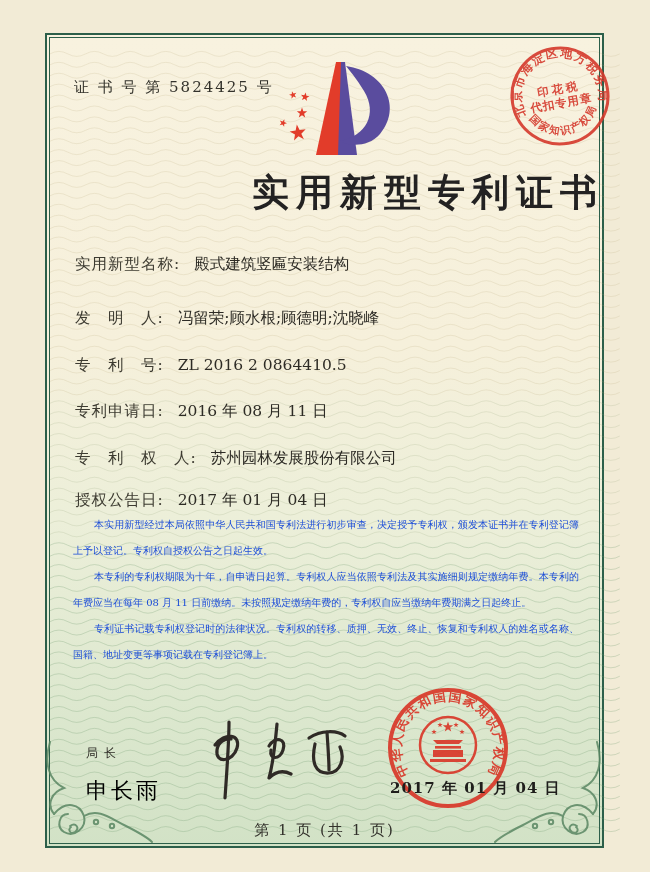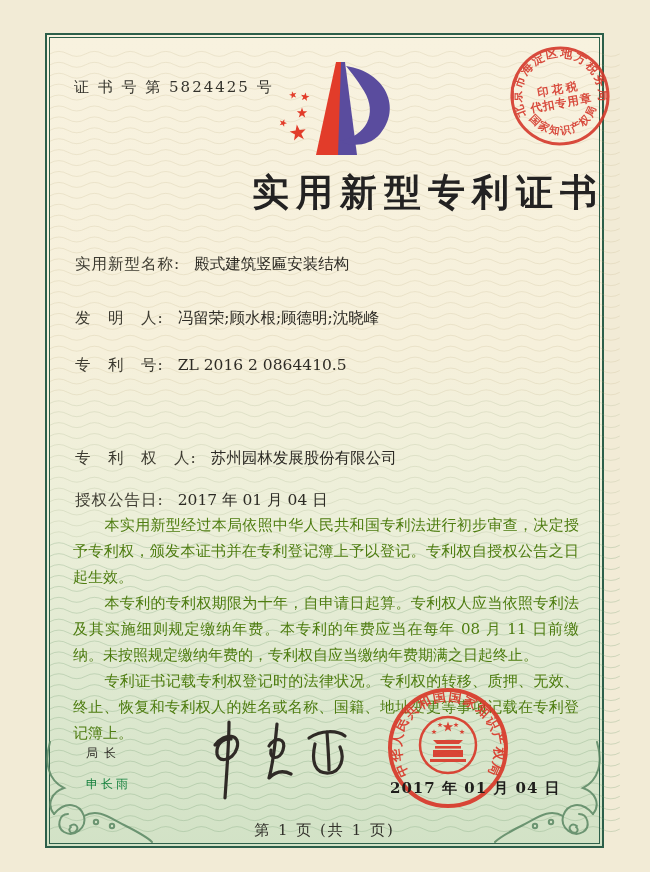--- a/index.html
+++ b/index.html
@@ -11,25 +11,25 @@
          z-index:1;}
   .frame::after{content:"";position:absolute;inset:2px;border:1px solid #2c5f4a;pointer-events:none;}
   .waves{position:absolute;inset:3px;width:calc(100% - 6px);height:calc(100% - 6px);}
   .abs{position:absolute;z-index:3;}
   .cert-no{left:74px;top:78px;font-size:15px;letter-spacing:2px;color:#33322b;}
   .title{left:45px;top:168px;width:559px;text-align:right;font-size:37px;font-weight:700;
          letter-spacing:7px;color:#232222;}
   .field{left:75px;font-size:15.5px;color:#3d3b31;white-space:nowrap;}
   .flabel{letter-spacing:1px;}
   .fvalue{margin-left:9px;color:#2d2b25;}
-  .body{left:73px;top:512px;width:506px;font-size:15px;line-height:26px;color:#4d7c0f;
+  .body{left:73px;top:512px;width:506px;font-size:10px;line-height:26px;color:#1d4ed8;
         text-align:justify;}
   .body p{margin:0;text-indent:2.1em;}
   .signer-role{left:86px;top:745px;font-size:12px;letter-spacing:6px;color:#2e2c26;}
-  .signer-name{left:86px;top:776px;font-size:12px;letter-spacing:3px;color:#15803d;}
+  .signer-name{left:86px;top:776px;font-size:22px;letter-spacing:3px;color:#000000;}
   .seal-date{left:390px;top:779px;font-size:15px;font-weight:700;letter-spacing:1px;color:#1f1e1c;z-index:5;}
   .footer{left:45px;top:821px;width:559px;text-align:center;font-size:15px;letter-spacing:2px;color:#32312b;}
   svg{overflow:visible;}
   .seal-text{font-family:"DejaVu Serif","Liberation Serif",serif;font-weight:700;}
 </style>
 </head>
 <body>
 
 <div class="page">
 
@@ -150,20 +150,24 @@
     <span class="fvalue">殿式建筑竖匾安装结构</span>
   </div>
   <div class="abs field" style="top:308px;">
     <span class="flabel">发　明　人:</span>
     <span class="fvalue">冯留荣;顾水根;顾德明;沈晓峰</span>
   </div>
   <div class="abs field" style="top:355px;">
     <span class="flabel">专　利　号:</span>
     <span class="fvalue">ZL 2016 2 0864410.5</span>
   </div>
+  <div class="abs field" style="top:401px;">
+    <span class="flabel">专利申请日:</span>
+    <span class="fvalue">2016 年 08 月 11 日</span>
+  </div>
   <div class="abs field" style="top:448px;">
     <span class="flabel">专　利　权　人:</span>
     <span class="fvalue">苏州园林发展股份有限公司</span>
   </div>
   <div class="abs field" style="top:490px;">
     <span class="flabel">授权公告日:</span>
     <span class="fvalue">2017 年 01 月 04 日</span>
   </div>
 
   <div class="abs body">

